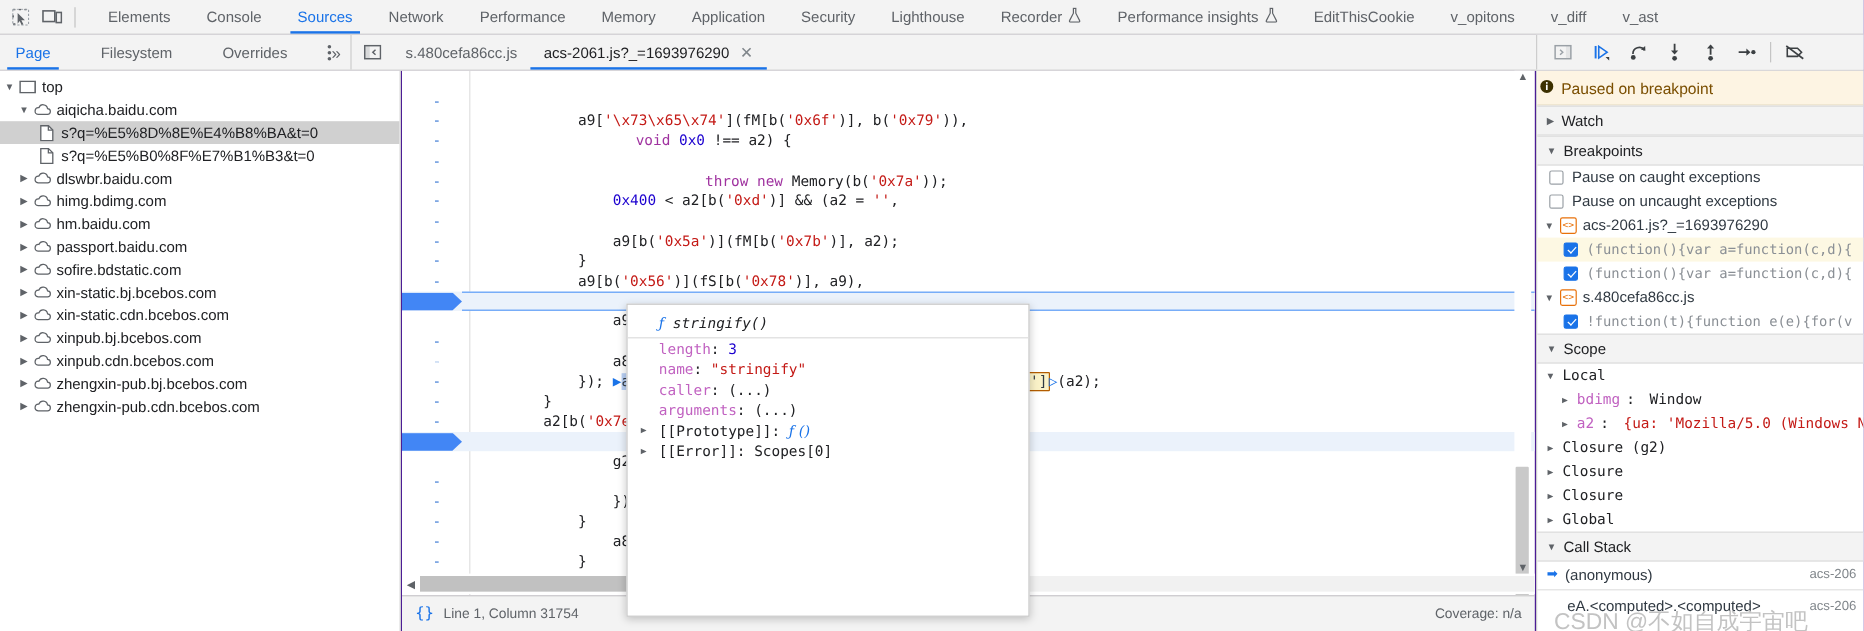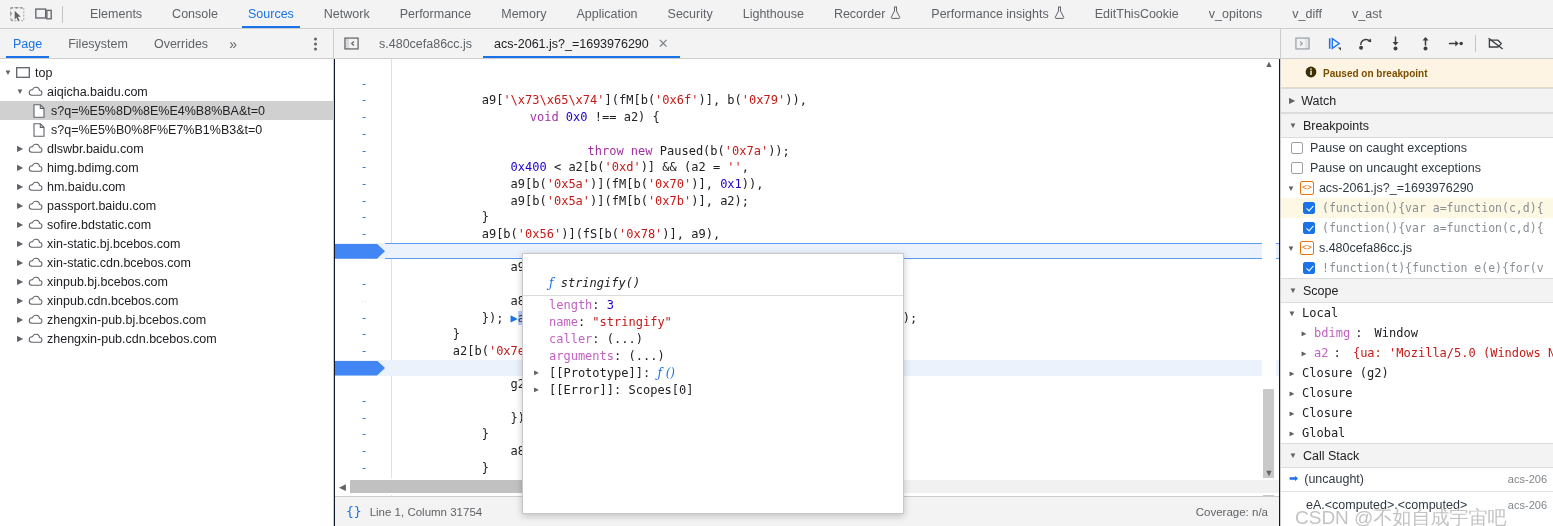--- a/index.html
+++ b/index.html
@@ -5,21 +5,21 @@
   * { box-sizing: border-box; }
   html, body {
     margin: 0; padding: 0;
     width: 1553px; height: 526px;
     overflow: hidden;
     background: #ffffff;
     font-family: "Liberation Sans", sans-serif;
     font-size: 12px;
     color: #303942;
   }
-  .app { position: relative; width: 1553px; height: 526px; background:#0f172a; }
+  .app { position: relative; width: 1553px; height: 526px; background:#4c1d95; }
 
   
   .topbar {
     position: absolute; top:0; left:0; width:1553px; height:29px;
     background:#f3f3f3;
     border-bottom:1px solid #cdcdcd;
     display:flex; align-items:center;
   }
   .tb-icons { display:flex; align-items:center; height:100%; padding:0 6px 0 4px; }
   .tb-ico { width:26px; height:26px; display:flex; align-items:center; justify-content:center; cursor:pointer;}
@@ -36,21 +36,21 @@
     content:""; position:absolute; left:9px; right:9px; bottom:0; height:2px; background:#1a73e8;
   }
   .flask { display:inline-block; }
 
   
   .subbar {
     position:absolute; top:29px; left:0; width:1553px; height:30px;
     background:#f3f3f3; border-bottom:1px solid #cdcdcd;
     display:flex; align-items:center;
   }
-  .nav-left { width:334px; height:100%; display:flex; align-items:center; position:relative; border-right:1px solid #cdcdcd;}
+  .nav-left { width:293px; height:100%; display:flex; align-items:center; position:relative; border-right:1px solid #cdcdcd;justify-content:space-between;}
   .navtab {
     padding:0 13px; height:100%; display:flex; align-items:center;
     color:#5f6368; font-size:12.5px; cursor:pointer; position:relative; white-space:nowrap;
   }
   .navtab.active { color:#1a73e8; }
   .navtab.active::after { content:""; position:absolute; left:6px; right:6px; bottom:0; height:2px; background:#1a73e8; }
   .chevrons { padding:0 8px; color:#5f6368; font-size:14px; cursor:pointer; display:flex; align-items:center;}
   .kebab { position:absolute; right:16px; top:50%; transform:translateY(-50%); cursor:pointer; }
   .kebab i { display:block; width:3px; height:3px; border-radius:50%; background:#5f6368; margin:2px 0; }
 
@@ -125,25 +125,25 @@
     font-family:"DejaVu Sans Mono", monospace;
   }
   .sel-token {
     background:#faf2c8; border:1px solid #b35c00; padding:0 1px; margin:0 -1px; border-radius:1px;
   }
   .sel-blue { background:#b9d0f5; }
   .arrow-tok { color:#1a73e8; }
 
   
   .popover {
-    position:absolute; left:522px; top:253px; width:382px; height:261px;
+    position:absolute; left:522px; top:253px; width:336px; height:261px;
     background:#fff; border:1px solid #c7c7c7;
     box-shadow:0 2px 7px rgba(0,0,0,.22);
     font-family:"DejaVu Sans Mono", monospace; font-size:12px;
-    z-index:40; padding:19px 0 0 0;
+    z-index:40; padding:5px 0 0 0;
   }
   .pop-title { padding:3px 0 5px 26px; border-bottom:1px solid #dcdcdc; font-style:italic; color:#202124; }
   .pop-title .fglyph { color:#1a73e8; font-style:italic; font-family:"DejaVu Serif",serif; }
   .pop-row { padding:1.5px 0 1.5px 26px; white-space:nowrap; position:relative; }
   .pop-row .tri { position:absolute; left:11px; top:4px; color:#5f6368; font-size:8px; }
   .pk { color:#c162c1; }
   .pv-num { color:#1c00cf; }
   .pv-str { color:#c41a16; }
   .pv-plain { color:#202124; }
   .pv-fn { color:#1a73e8; font-style:italic; font-family:"DejaVu Serif",serif; }
@@ -172,23 +172,23 @@
   .statusbar .brace { color:#1a73e8; font-family:"DejaVu Sans Mono",monospace; font-size:13px; margin-right:8px;}
   .statusbar .cov { margin-left:auto; }
 
   
   .rightpane {
     position:absolute; left:1280px; top:59px; width:273px; height:467px;
     background:#fff; border-left:1px solid #cdcdcd; overflow:hidden;
     font-size:12px;
   }
   .paused {
-    height:29px; display:flex; align-items:center; gap:6px; padding:0 24px;
+    height:29px; display:flex; align-items:center; gap:6px; padding:0 2px;
     background:#fdf4e3; border-bottom:1px solid #e6dcc5;
-    color:#7a4e00; font-weight:bold; font-size:10px;
+    color:#7a4e00; font-weight:normal; font-size:13px;
   }
   .sec-hdr {
     height:25px; display:flex; align-items:center; gap:6px; padding:0 8px;
     background:#f3f3f3; border-bottom:1px solid #dcdcdc; border-top:1px solid #dcdcdc;
     color:#202124; font-size:12.5px; cursor:pointer;
   }
   .sec-hdr .tri { font-size:8px; color:#5f6368; }
   .ck-row { display:flex; align-items:center; gap:7px; height:20px; padding:0 8px 0 10px; font-size:12.5px; cursor:pointer;}
   .ckbox { width:12px; height:12px; border:1px solid #9aa0a6; border-radius:2px; background:#fff; flex:none;}
   .ckbox.on { background:#1a73e8; border-color:#1a73e8; position:relative; }
@@ -555,29 +555,28 @@
       </div>
       <div class="cline" style="top:16.7px;position:absolute;left:0;right:0;">
         <span class="dash">-</span>
         <span class="txt"><span class="p">            </span><span class="k">void</span><span class="p"> </span><span class="n">0x0</span><span class="p"> !== a2) {</span></span>
       </div>
       <div class="cline" style="top:33.4px;position:absolute;left:0;right:0;">
         <span class="dash">-</span>
       </div>
       <div class="cline" style="top:50.1px;position:absolute;left:0;right:0;">
         <span class="dash">-</span>
-        <span class="txt"><span class="p">                    </span><span class="k">throw new</span><span class="p"> Paused(b(</span><span class="s">'0x7a'</span><span class="p">));</span></span>
+        <span class="txt"><span class="p">                    </span><span class="k">throw new</span><span class="p"> Memory(b(</span><span class="s">'0x7a'</span><span class="p">));</span></span>
       </div>
       <div class="cline" style="top:66.8px;position:absolute;left:0;right:0;">
         <span class="dash">-</span>
         <span class="txt"><span class="p">                </span><span class="n">0x400</span><span class="p"> &lt; a2[b(</span><span class="s">'0xd'</span><span class="p">)] &amp;&amp; (a2 = </span><span class="s">''</span><span class="p">,</span></span>
       </div>
       <div class="cline" style="top:83.5px;position:absolute;left:0;right:0;">
         <span class="dash">-</span>
-        <span class="txt"><span class="p">                a9[b(</span><span class="s">'0x5a'</span><span class="p">)](fM[b(</span><span class="s">'0x70'</span><span class="p">)], </span><span class="n">0x1</span><span class="p">)),</span></span>
       </div>
       <div class="cline" style="top:100.2px;position:absolute;left:0;right:0;">
         <span class="dash">-</span>
         <span class="txt"><span class="p">                a9[b(</span><span class="s">'0x5a'</span><span class="p">)](fM[b(</span><span class="s">'0x7b'</span><span class="p">)], a2);</span></span>
       </div>
       <div class="cline" style="top:116.9px;position:absolute;left:0;right:0;">
         <span class="dash">-</span>
         <span class="txt"><span class="p">            }</span></span>
       </div>
       <div class="cline" style="top:133.6px;position:absolute;left:0;right:0;">
@@ -802,21 +801,21 @@
       <span>Global</span>
     </div>
 
     <div class="sec-hdr">
       <span class="tri">▼</span>
       <span>Call Stack</span>
     </div>
 
     <div class="cs-row">
       <span class="pin">➡</span>
-      <span>(uncaught)</span>
+      <span>(anonymous)</span>
       <span class="src">acs-206</span>
     </div>
     <div class="cs-div"></div>
     <div class="cs-row">
       <span style="width:17px;"></span>
       <span>eA.&lt;computed&gt;.&lt;computed&gt;</span>
       <span class="src">acs-206</span>
     </div>
   </div>
 

